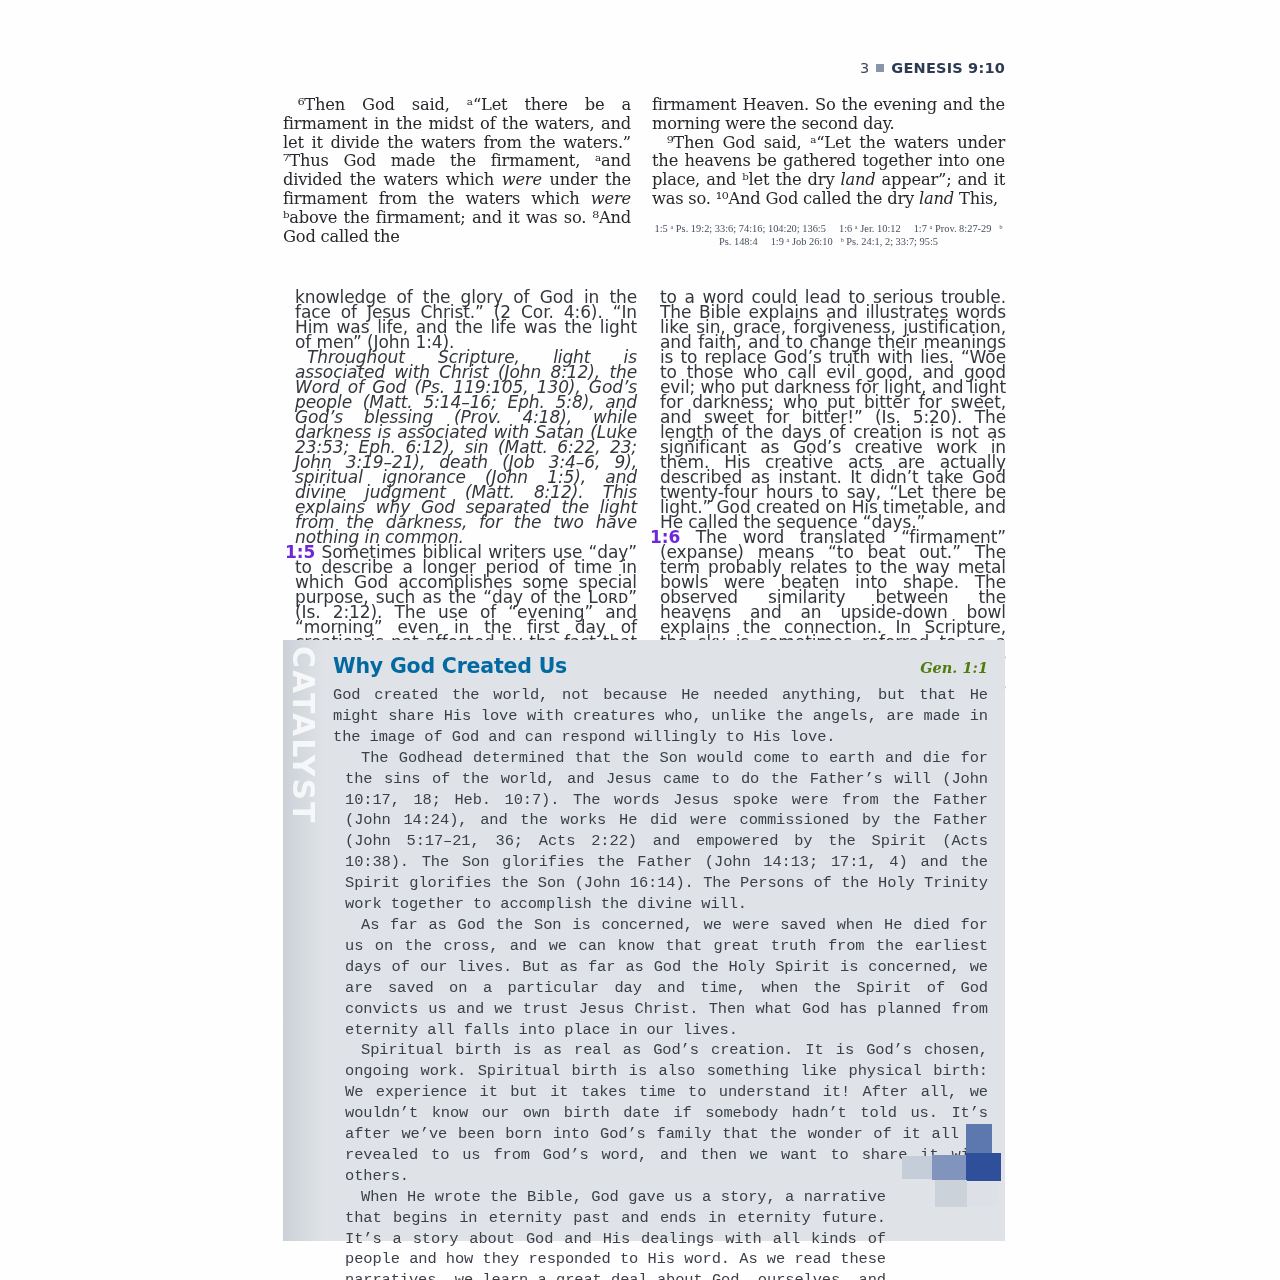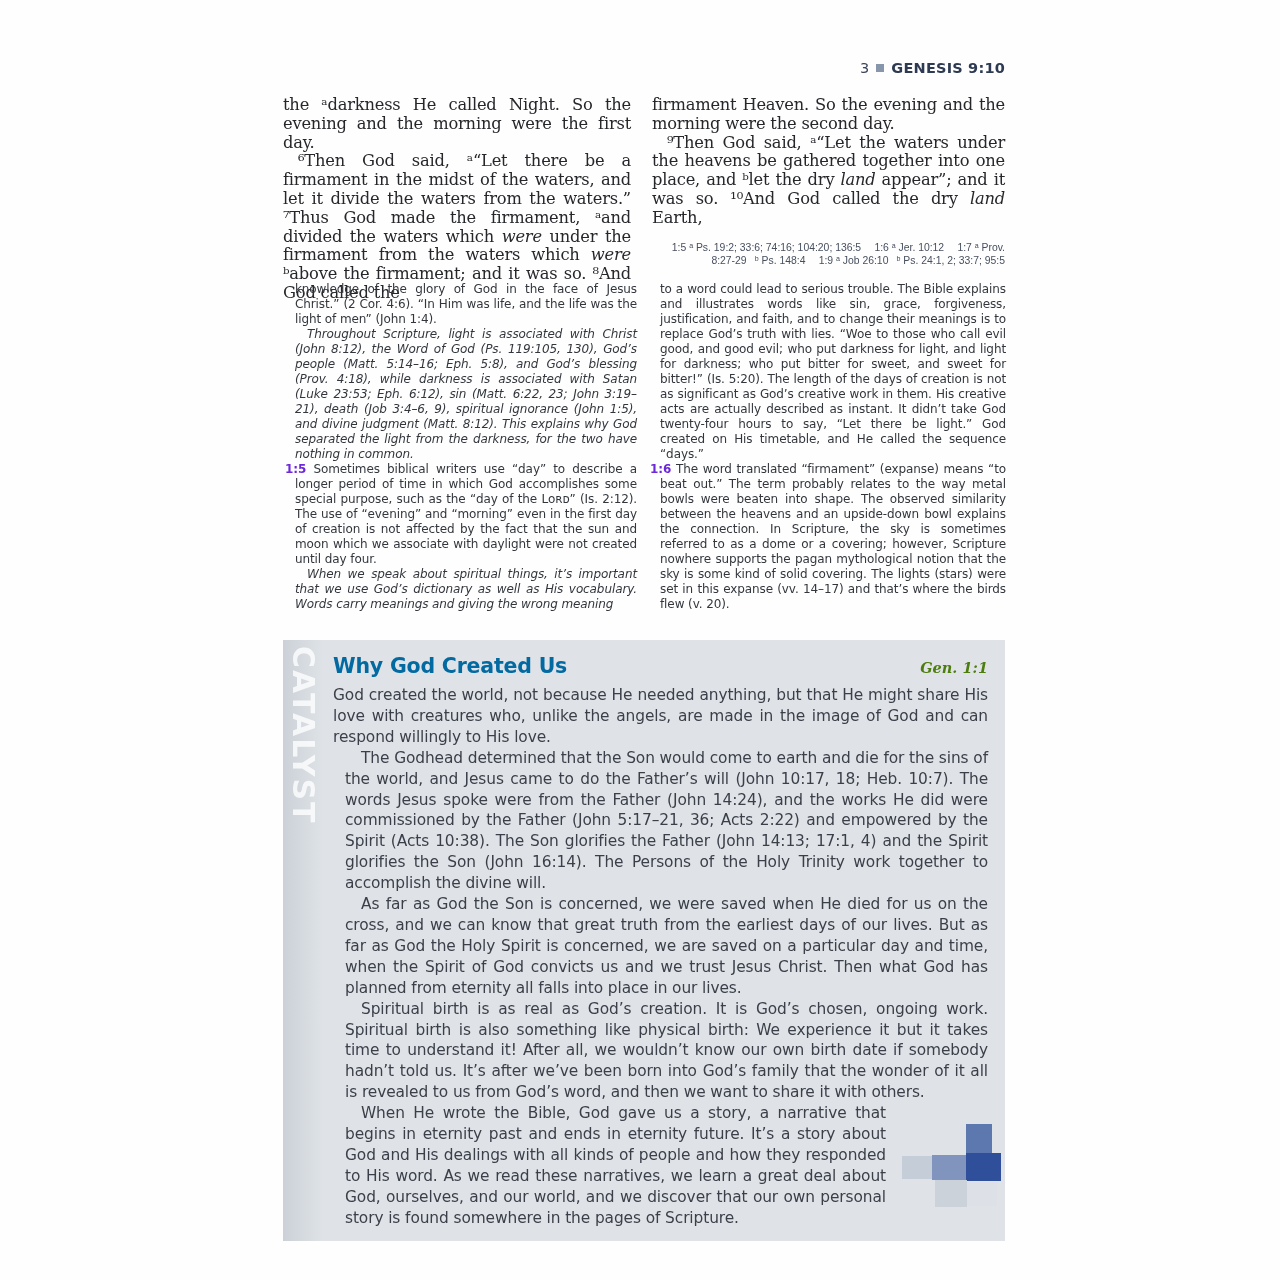--- a/index.html
+++ b/index.html
@@ -31,30 +31,30 @@
     text-align:justify;letter-spacing:-0.2px;
   }
   .scripture-col p{margin:0;}
   .scripture-col p.indent{text-indent:15px;}
   .scripture-col .it{font-style:italic;}
   .col-left{left:283px;width:348px;}
   .col-right{left:652px;width:353px;}
 
   .cross-refs{
     margin-top:13px;
-    font-family:Liberation Sans, sans-serif;
+    font-family:Liberation Serif, serif;
     font-size:10.4px;line-height:13px;color:#474f5e;
-    text-align:right;letter-spacing:0;text-indent:0;
+    text-align:center;letter-spacing:0;text-indent:0;
   }
 
   
   .notes-col{
-    position:absolute;top:282px;
+    position:absolute;top:290px;
     font-family:"DejaVu Sans",sans-serif;
-    font-size:12px;line-height:15px;color:#33373d;
+    font-size:17px;line-height:15px;color:#33373d;
     text-align:justify;letter-spacing:-0.1px;
   }
   .notes-left{left:285px;width:352px;}
   .notes-right{left:650px;width:356px;}
   .notes-col p{margin:0;padding-left:10px;}
   .notes-col p.para-indent{text-indent:12px;font-style:italic;}
   .notes-col p.note-entry{text-indent:-10px;}
   .notes-col .note-marker{font-weight:700;color:#6d28d9;}
 
   
@@ -85,21 +85,21 @@
   .feature-ref{
     font-family:"DejaVu Serif",serif;
     font-style:italic;font-weight:700;font-size:14.5px;color:#4d7c0f;
   }
   .feature-body{
     margin-top:7px;padding:0 17px 0 50px;
     font-family:"DejaVu Sans",sans-serif;
     font-size:15.4px;line-height:20.9px;color:#3b3f49;
     text-align:justify;letter-spacing:-0.1px;
   }
-  .feature-body p{margin:0;}
+  .feature-body p{margin:0;font-family:Liberation Mono, monospace;}
   .feature-body p.para-indent{text-indent:16px;margin-left:12px;}
   .mosaic-gap{float:right;width:92px;height:62px;margin:24px 0 0 10px;}
 
   
   .mosaic .sq{position:absolute;}
   .sq-medium{left:683px;top:484px;width:26px;height:29px;}
   .sq-navy{left:683px;top:513px;width:35px;height:28px;}
   .sq-slate{left:649px;top:515px;width:34px;height:25px;}
   .sq-light{left:619px;top:516px;width:30px;height:23px;}
   .sq-pale{left:652px;top:540px;width:32px;height:27px;}
@@ -110,27 +110,26 @@
 
 <div class="page">
 
   <div class="running-head">
     <span class="pagenum">3</span>
     <span class="marker-square"></span>
     <span class="bookref">GENESIS 9:10</span>
   </div>
 
   <div class="scripture-col col-left">
-    <p>the ᵃdarkness He called Night. So the evening and the morning were the first day.</p>
     <p class="indent"><span>⁶Then God said, ᵃ“Let there be a firmament in the midst of the waters, and let it divide the waters from the waters.” ⁷Thus God made the firmament, ᵃand divided the waters which </span><span class="it">were</span><span> under the firmament from the waters which </span><span class="it">were</span><span> ᵇabove the firmament; and it was so. ⁸And God called the</span></p>
   </div>
 
   <div class="scripture-col col-right">
     <p>firmament Heaven. So the evening and the morning were the second day.</p>
-    <p class="indent"><span>⁹Then God said, ᵃ“Let the waters under the heavens be gathered together into one place, and ᵇlet the dry </span><span class="it">land</span><span> appear”; and it was so. ¹⁰And God called the dry </span><span class="it">land</span><span> Earth,</span></p>
+    <p class="indent"><span>⁹Then God said, ᵃ“Let the waters under the heavens be gathered together into one place, and ᵇlet the dry </span><span class="it">land</span><span> appear”; and it was so. ¹⁰And God called the dry </span><span class="it">land</span><span> This,</span></p>
     <div class="cross-refs">1:5 ᵃ Ps. 19:2; 33:6; 74:16; 104:20; 136:5  1:6 ᵃ Jer. 10:12  1:7 ᵃ Prov. 8:27-29  ᵇ Ps. 148:4  1:9 ᵃ Job 26:10  ᵇ Ps. 24:1, 2; 33:7; 95:5</div>
   </div>
 
   <div class="notes-col notes-left">
     <p>knowledge of the glory of God in the face of Jesus Christ.” (2 Cor. 4:6). “In Him was life, and the life was the light of men” (John 1:4).</p>
     <p class="para-indent">Throughout Scripture, light is associated with Christ (John 8:12), the Word of God (Ps. 119:105, 130), God’s people (Matt. 5:14–16; Eph. 5:8), and God’s blessing (Prov. 4:18), while darkness is associated with Satan (Luke 23:53; Eph. 6:12), sin (Matt. 6:22, 23; John 3:19–21), death (Job 3:4–6, 9), spiritual ignorance (John 1:5), and divine judgment (Matt. 8:12). This explains why God separated the light from the darkness, for the two have nothing in common.</p>
     <p class="note-entry"><span class="note-marker">1:5</span><span> Sometimes biblical writers use “day” to describe a longer period of time in which God accomplishes some special purpose, such as the “day of the Lᴏʀᴅ” (Is. 2:12). The use of “evening” and “morning” even in the first day of creation is not affected by the fact that the sun and moon which we associate with daylight were not created until day four.</span></p>
     <p class="para-indent">When we speak about spiritual things, it’s important that we use God’s dictionary as well as His vocabulary. Words carry meanings and giving the wrong meaning</p>
   </div>
 

